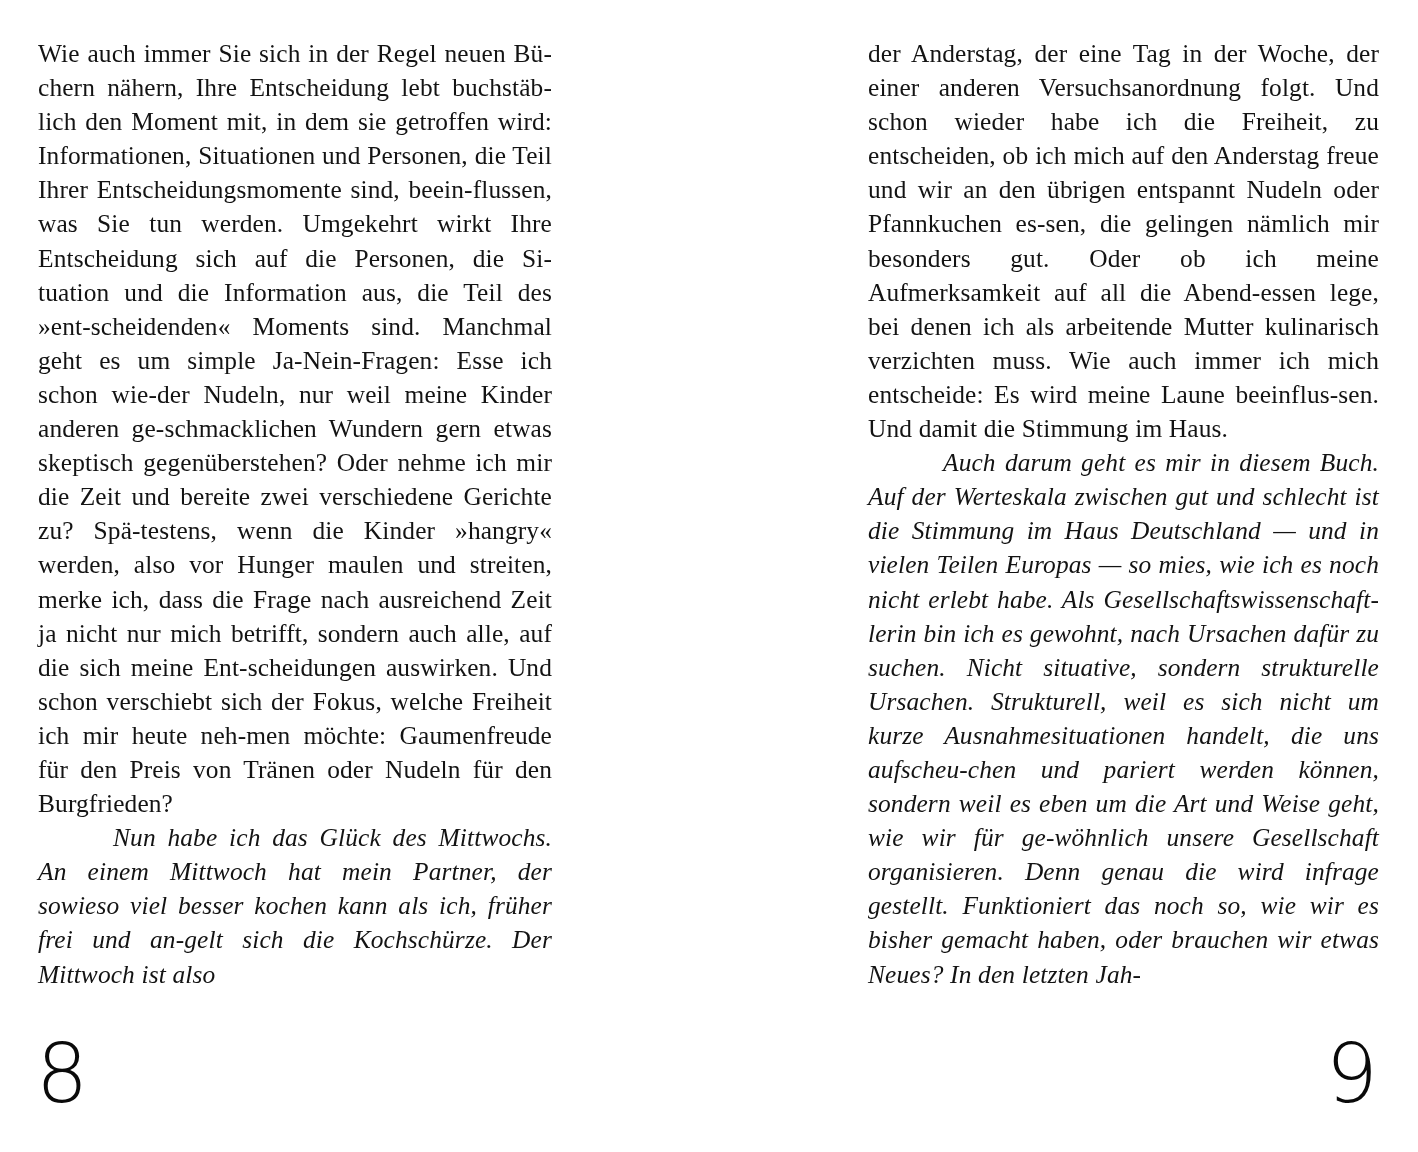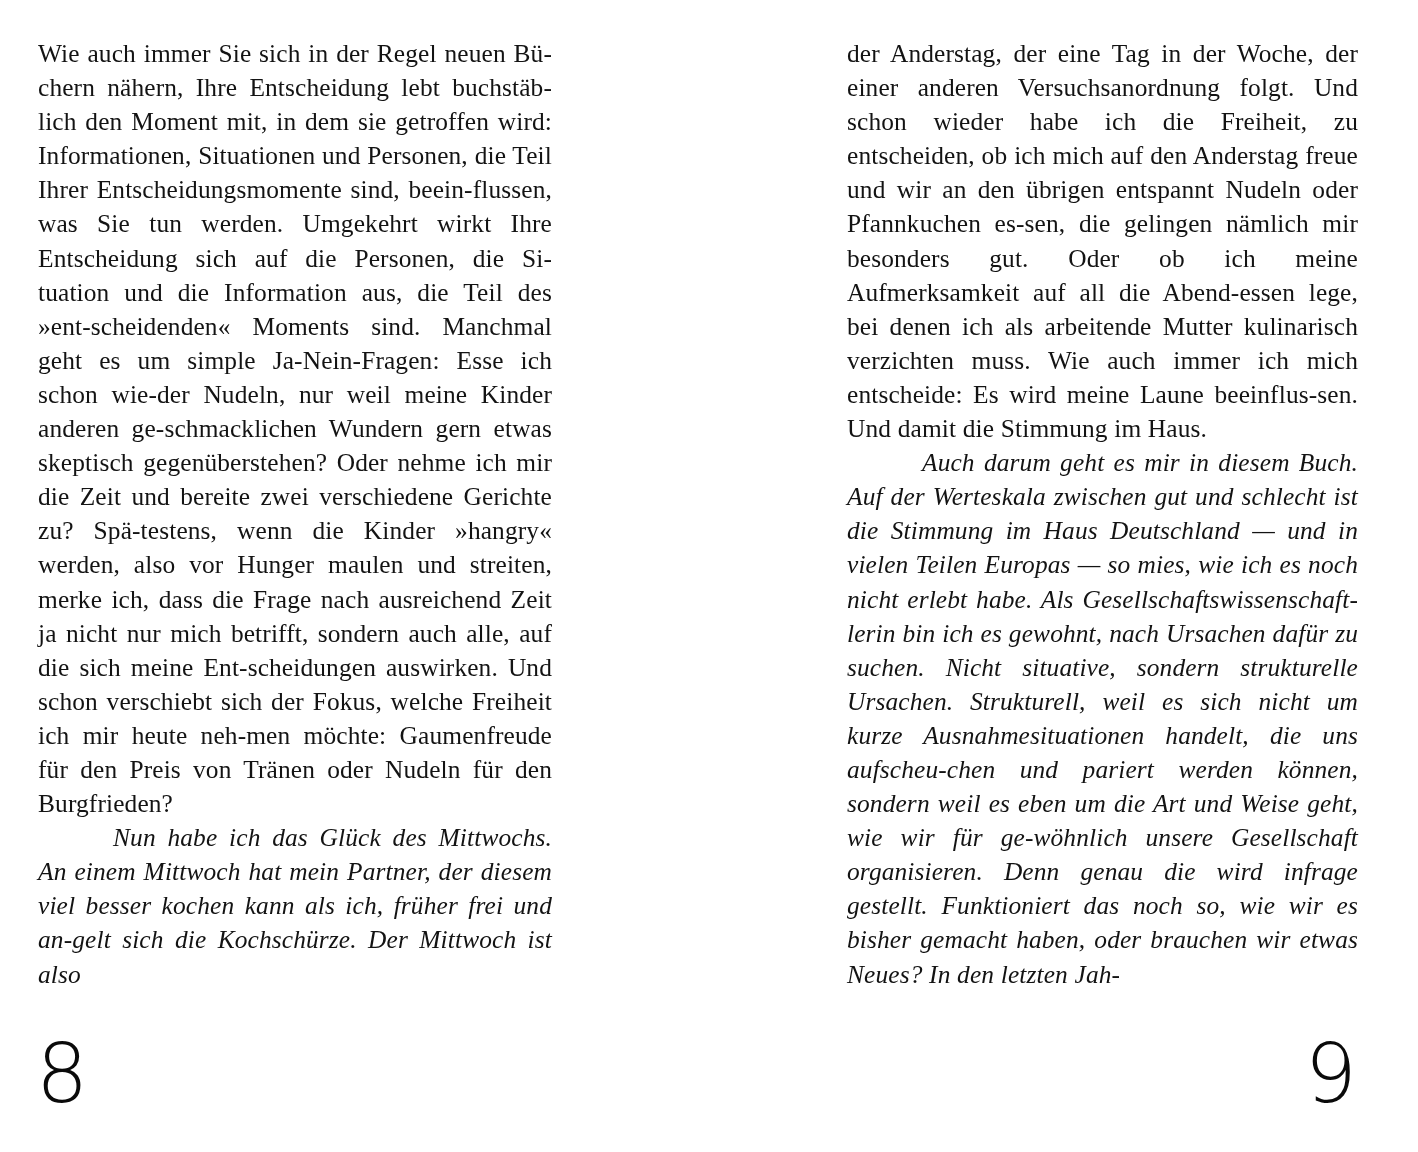--- a/index.html
+++ b/index.html
@@ -25,21 +25,21 @@
   }
 
   
   .page {
     position: absolute;
     top: 0;
     height: 1152px;
     box-sizing: border-box;
   }
   .page-left  { left: 0;   width: 709px; }
-  .page-right { left: 684px; width: 709px; }
+  .page-right { left: 705px; width: 709px; }
 
   
   .textblock {
     position: absolute;
     top: 36px;
     font-size: 25.4px;
     line-height: 34.1px;
     text-align: justify;
     text-justify: inter-word;
     letter-spacing: 0.005em;
@@ -81,21 +81,21 @@
   }
 </style>
 </head>
 <body>
 
 <div class="spread">
 
   <div class="page page-left">
     <div class="textblock textblock-left">
       <p class="para">Wie auch immer Sie sich in der Regel neuen Bü-chern nähern, Ihre Entscheidung lebt buchstäb-lich den Moment mit, in dem sie getroffen wird: Informationen, Situationen und Personen, die Teil Ihrer Entscheidungsmomente sind, beein-flussen, was Sie tun werden. Umgekehrt wirkt Ihre Entscheidung sich auf die Personen, die Si-tuation und die Information aus, die Teil des »ent-scheidenden« Moments sind. Manchmal geht es um simple Ja-Nein-Fragen: Esse ich schon wie-der Nudeln, nur weil meine Kinder anderen ge-schmacklichen Wundern gern etwas skeptisch gegenüberstehen? Oder nehme ich mir die Zeit und bereite zwei verschiedene Gerichte zu? Spä-testens, wenn die Kinder »hangry« werden, also vor Hunger maulen und streiten, merke ich, dass die Frage nach ausreichend Zeit ja nicht nur mich betrifft, sondern auch alle, auf die sich meine Ent-scheidungen auswirken. Und schon verschiebt sich der Fokus, welche Freiheit ich mir heute neh-men möchte: Gaumenfreude für den Preis von Tränen oder Nudeln für den Burgfrieden?</p>
-      <p class="para">Nun habe ich das Glück des Mittwochs. An einem Mittwoch hat mein Partner, der diesem viel besser kochen kann als ich, früher frei und an-gelt sich die Kochschürze. Der Mittwoch ist also</p>
+      <p class="para">Nun habe ich das Glück des Mittwochs. An einem Mittwoch hat mein Partner, der sowieso viel besser kochen kann als ich, früher frei und an-gelt sich die Kochschürze. Der Mittwoch ist also</p>
     </div>
     <div class="folio folio-left">8</div>
   </div>
 
   <div class="page page-right">
     <div class="textblock textblock-right">
       <p class="para">der Anderstag, der eine Tag in der Woche, der einer anderen Versuchsanordnung folgt. Und schon wieder habe ich die Freiheit, zu entscheiden, ob ich mich auf den Anderstag freue und wir an den übrigen entspannt Nudeln oder Pfannkuchen es-sen, die gelingen nämlich mir besonders gut. Oder ob ich meine Aufmerksamkeit auf all die Abend-essen lege, bei denen ich als arbeitende Mutter kulinarisch verzichten muss. Wie auch immer ich mich entscheide: Es wird meine Laune beeinflus-sen. Und damit die Stimmung im Haus.</p>
       <p class="para">Auch darum geht es mir in diesem Buch. Auf der Werteskala zwischen gut und schlecht ist die Stimmung im Haus Deutschland — und in vielen Teilen Europas — so mies, wie ich es noch nicht erlebt habe. Als Gesellschaftswissenschaft-lerin bin ich es gewohnt, nach Ursachen dafür zu suchen. Nicht situative, sondern strukturelle Ursachen. Strukturell, weil es sich nicht um kurze Ausnahmesituationen handelt, die uns aufscheu-chen und pariert werden können, sondern weil es eben um die Art und Weise geht, wie wir für ge-wöhnlich unsere Gesellschaft organisieren. Denn genau die wird infrage gestellt. Funktioniert das noch so, wie wir es bisher gemacht haben, oder brauchen wir etwas Neues? In den letzten Jah-</p>
     </div>
     <div class="folio folio-right">9</div>

